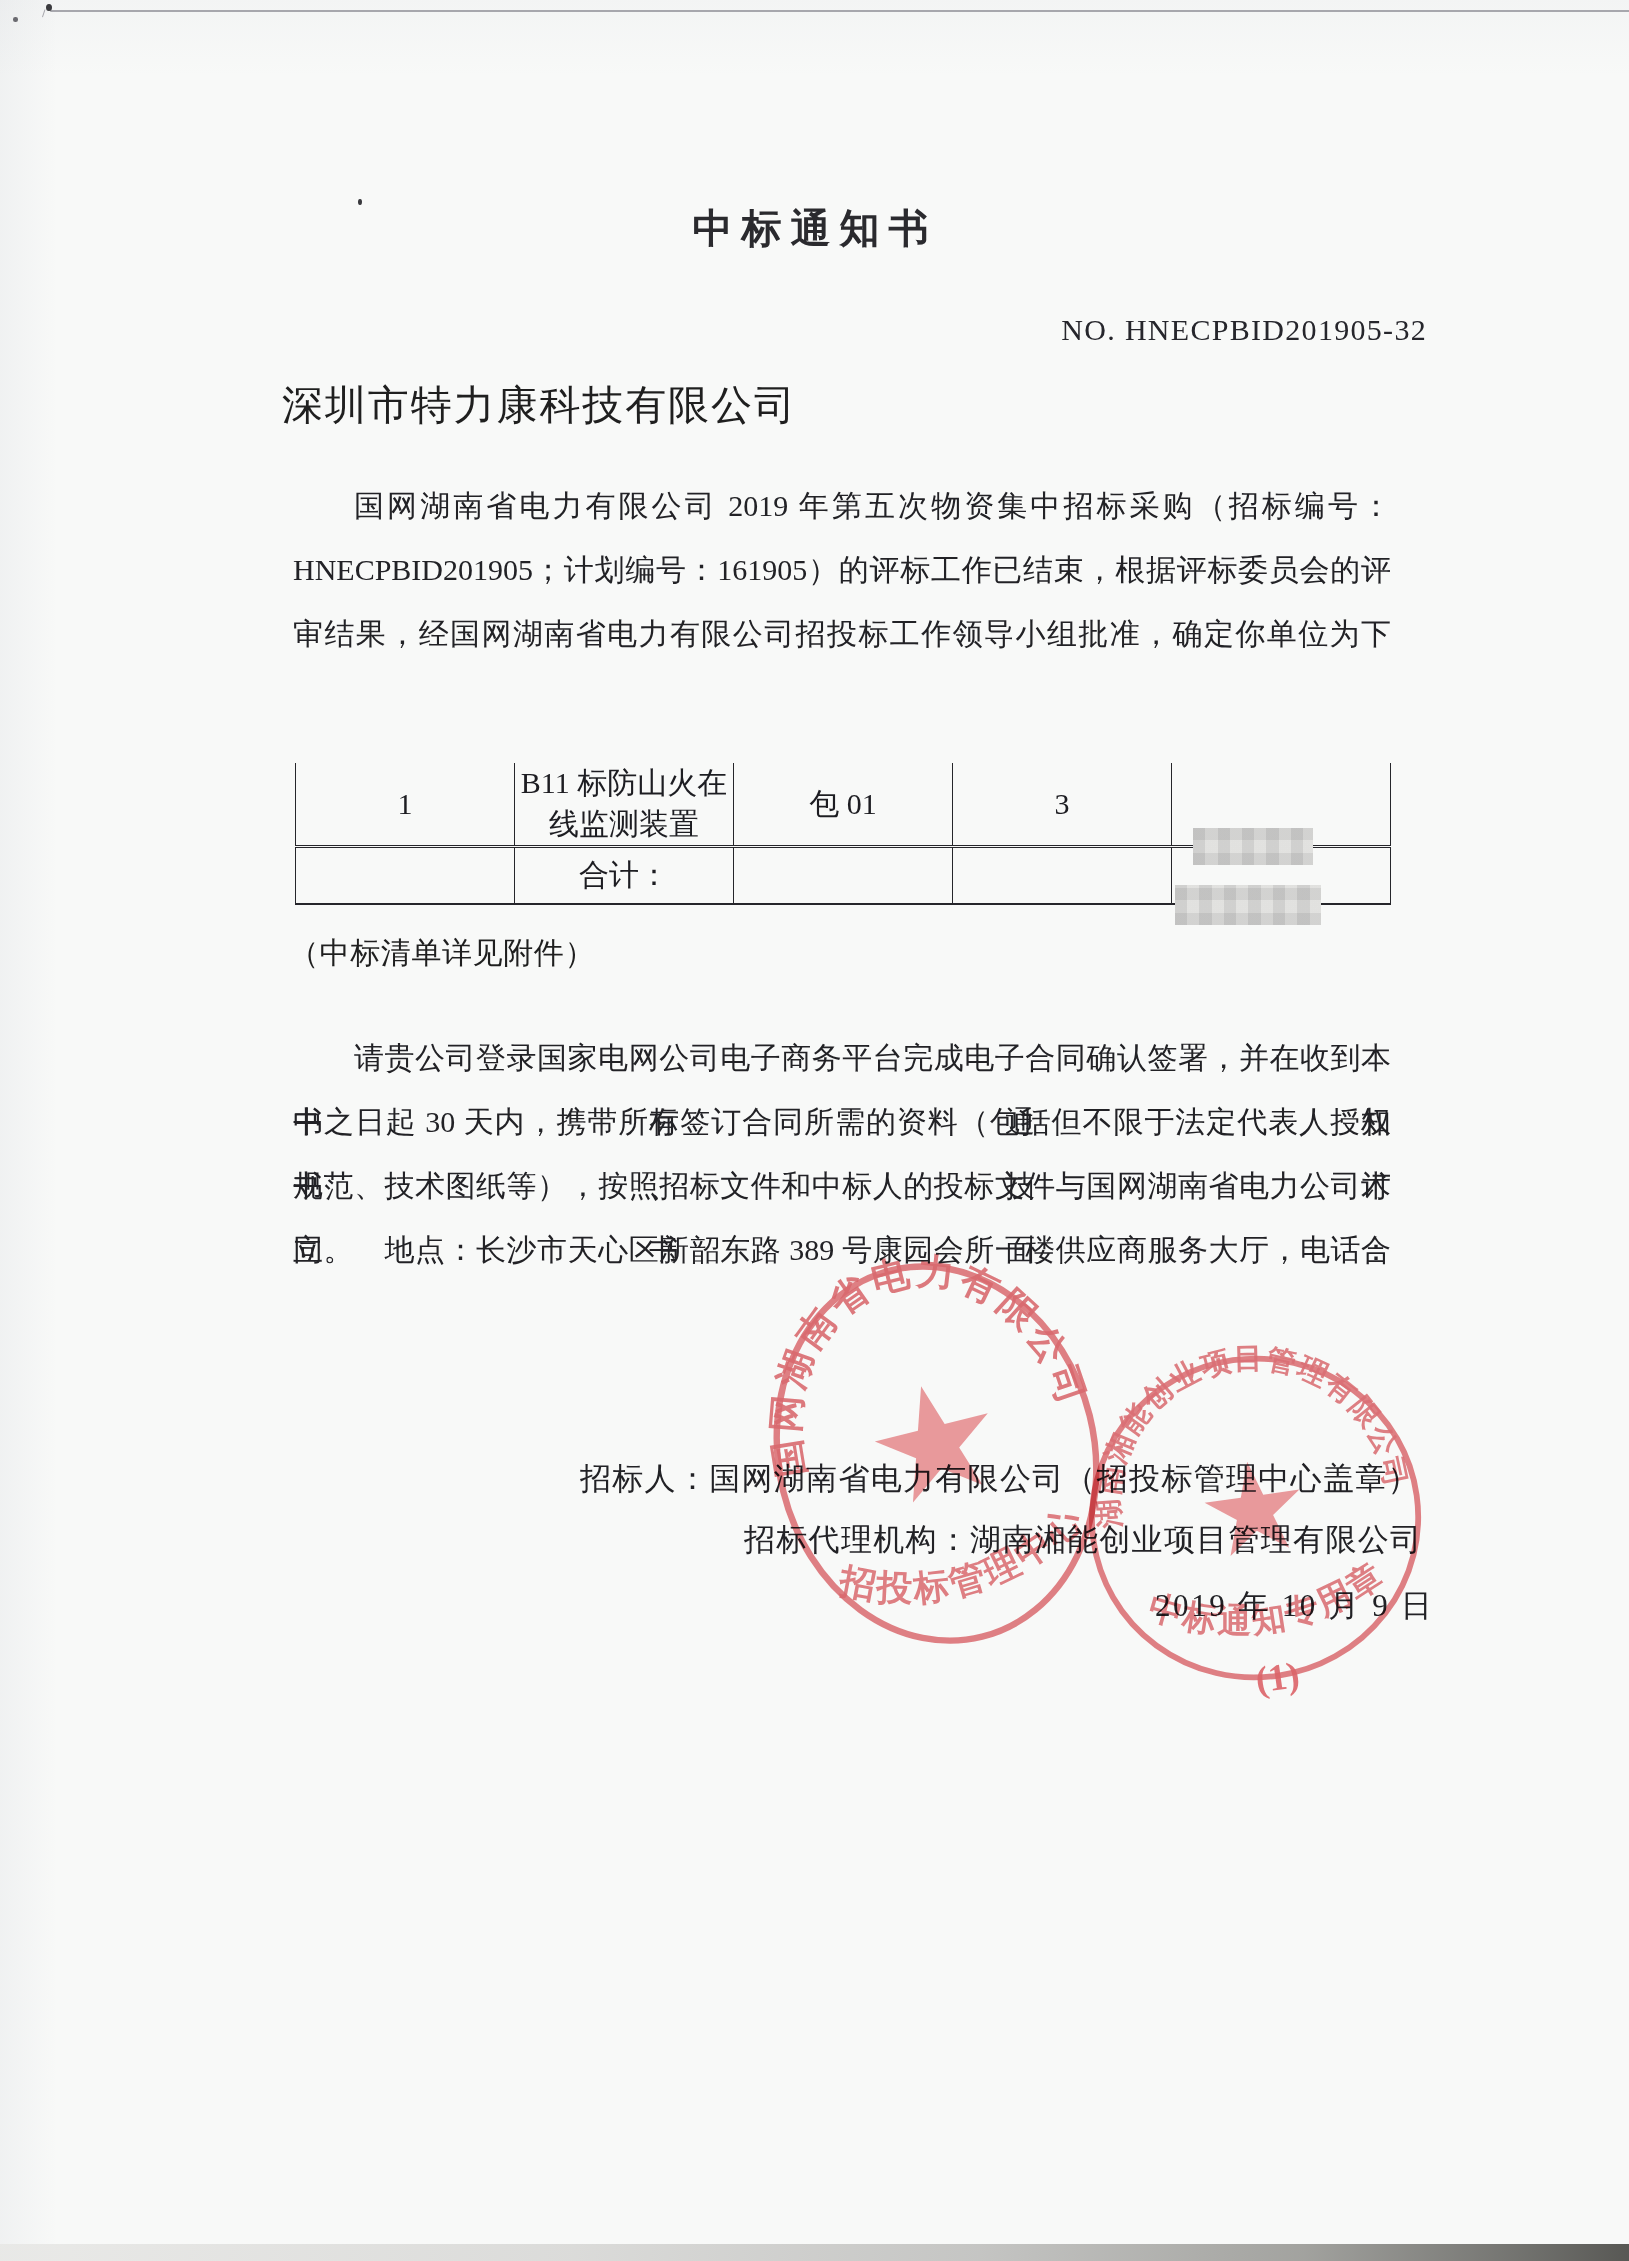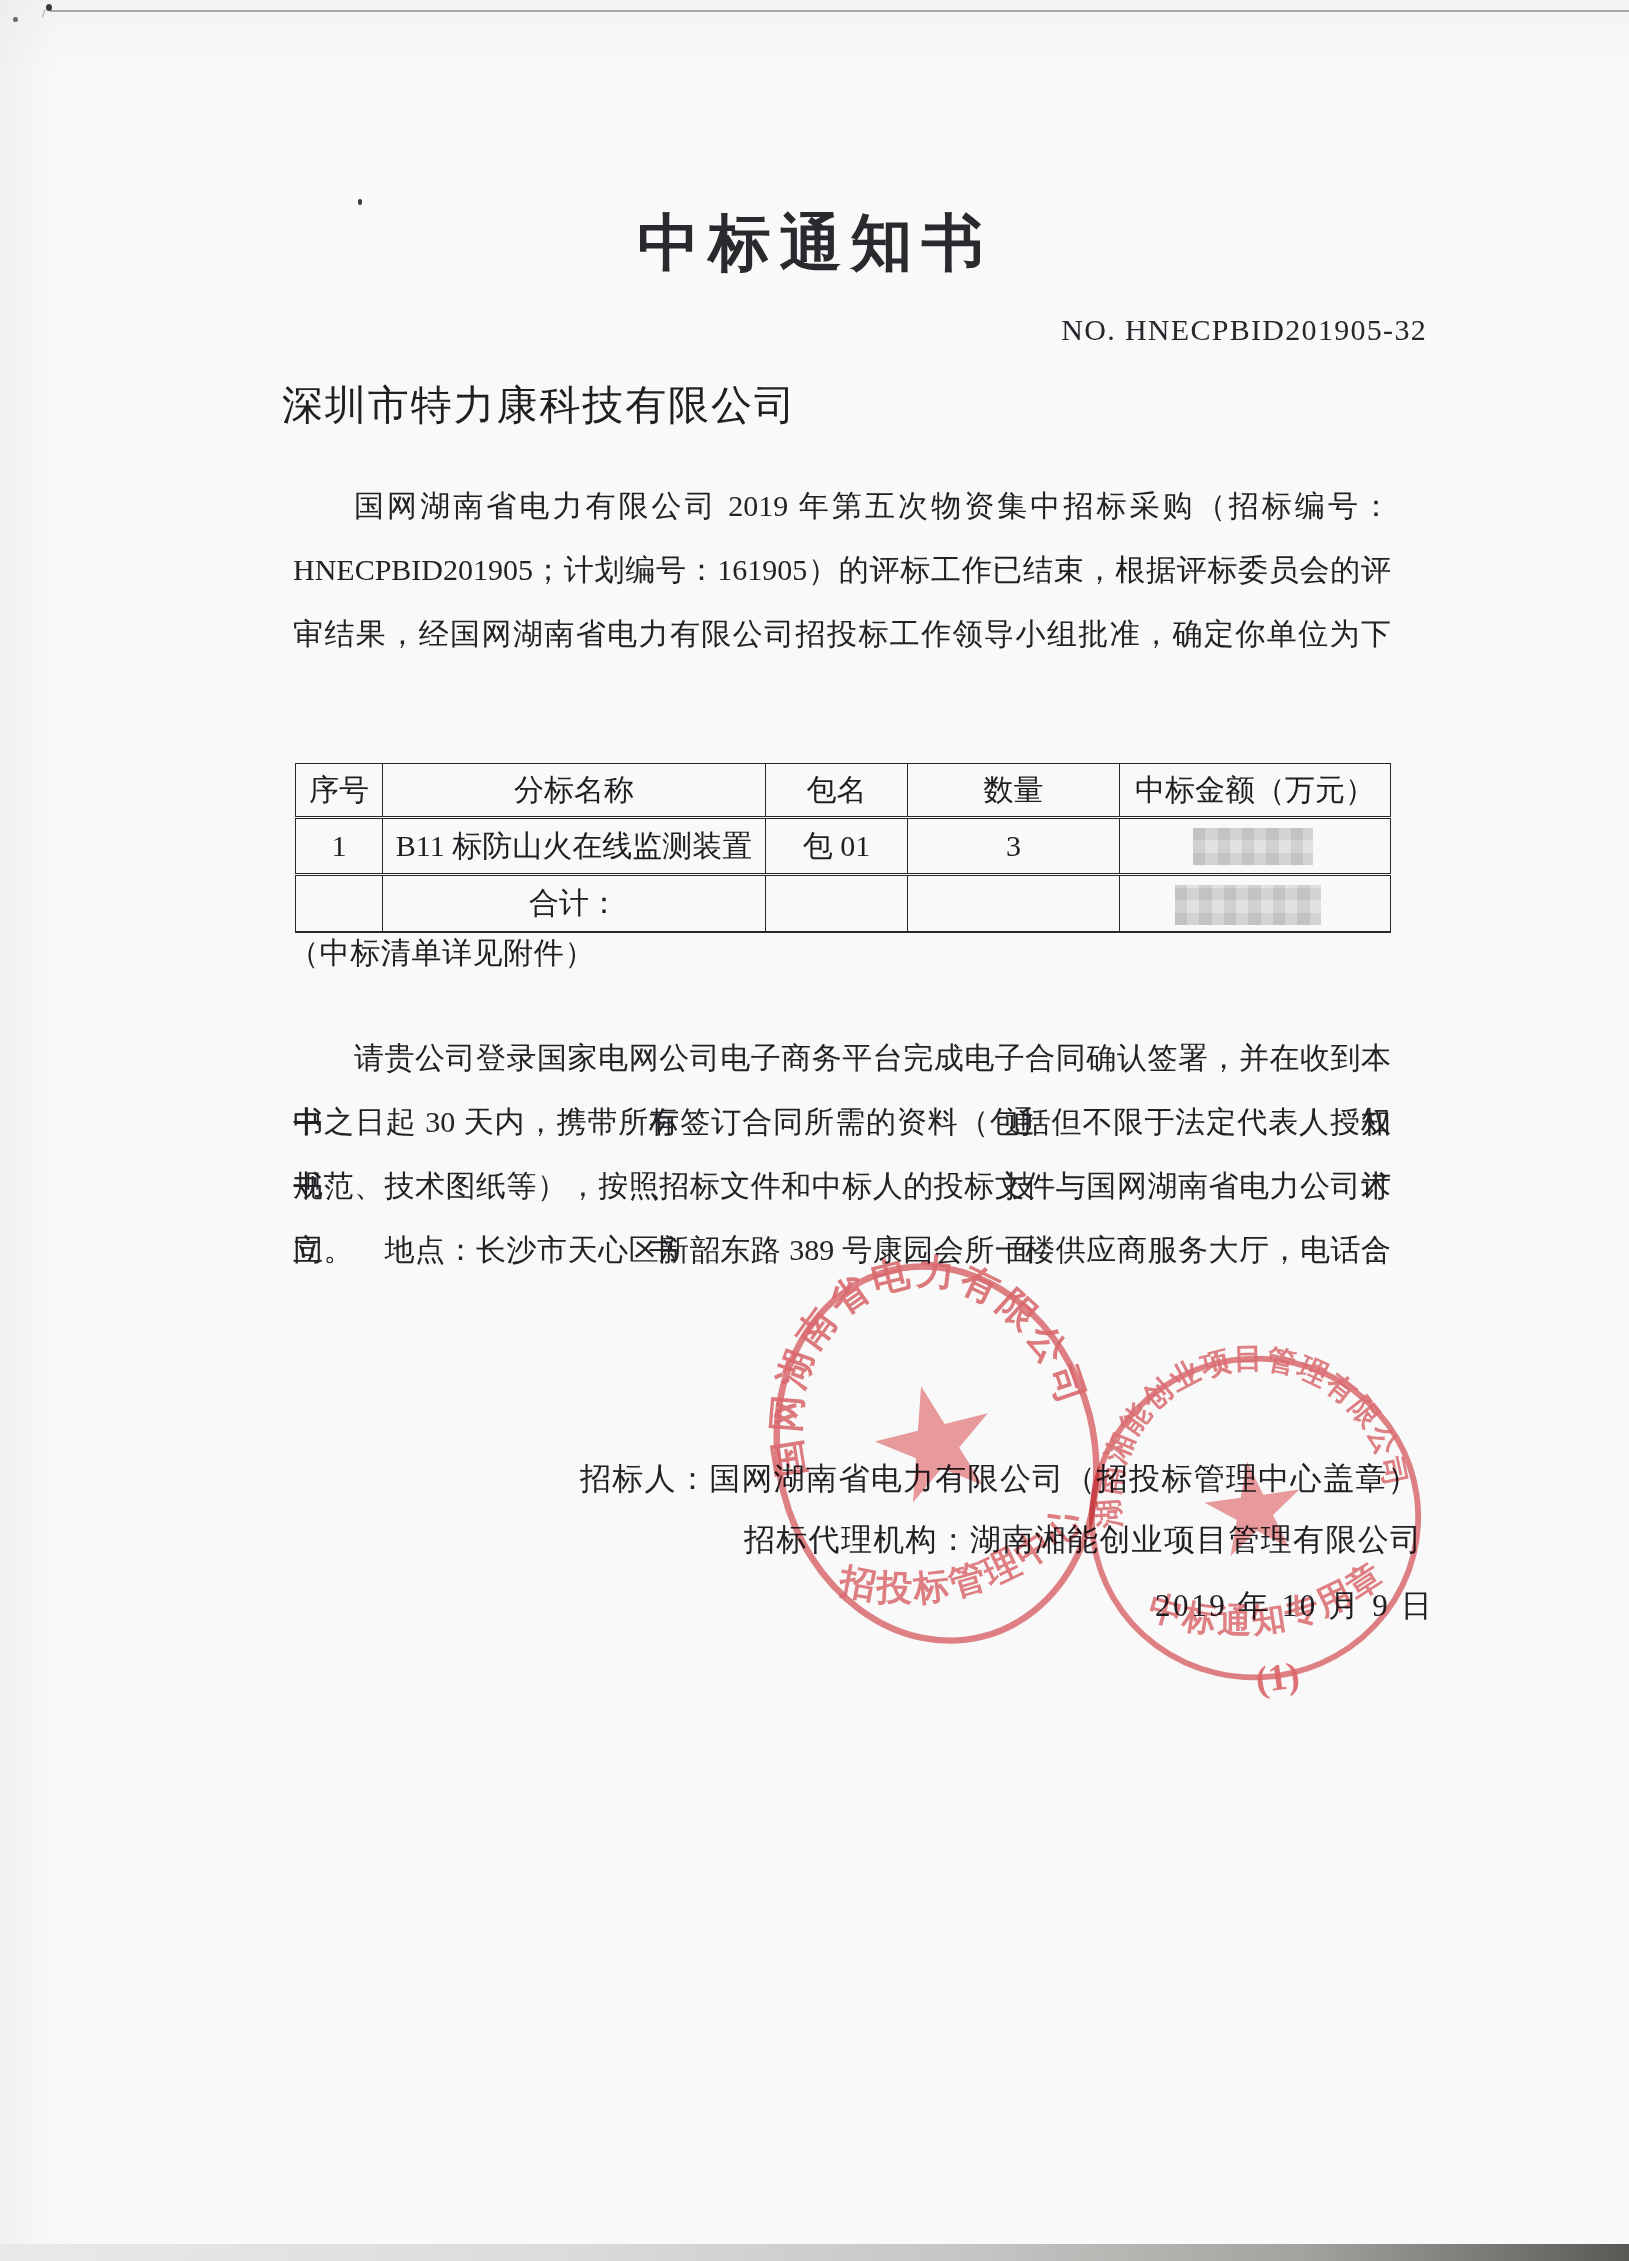--- a/index.html
+++ b/index.html
@@ -10,21 +10,21 @@
       linear-gradient(90deg, rgba(90,100,125,.05), rgba(0,0,0,0) 58px),
       linear-gradient(180deg, rgba(120,130,150,.04), rgba(0,0,0,0) 77px),
       #f8f9f8;
     overflow:hidden;
     font-family:"Liberation Serif", serif;
     color:#1f1f1f;
   }
   .abs{position:absolute;}
   .doc-title{
     top:201px;left:0;width:1630px;
-    text-align:center;font-size:62px;font-weight:bold;letter-spacing:9px;
+    text-align:center;font-size:40px;font-weight:bold;letter-spacing:9px;
     color:#2a2a2e;
   }
   .doc-no{
     top:313px;right:203px;
     font-size:30px;letter-spacing:1.3px;color:#26262c;
   }
   .recipient{
     top:378px;left:282px;
     font-size:41px;letter-spacing:1.9px;
   }
@@ -86,27 +86,20 @@
   <div class="abs recipient">深圳市特力康科技有限公司</div>
 
   <div class="abs para p1">
     <div class="ln jln ind">国网湖南省电力有限公司 2019 年第五次物资集中招标采购（招标编号：</div>
     <div class="ln jln">HNECPBID201905；计划编号：161905）的评标工作已结束，根据评标委员会的评</div>
     <div class="ln jln">审结果，经国网湖南省电力有限公司招投标工作领导小组批准，确定你单位为下</div>
   </div>
 
   <table class="bid">
     <tbody>
-        <tr class="hdr">
-      <td style="width:86px;">序号</td>
-      <td style="width:382px;">分标名称</td>
-      <td style="width:141px;">包名</td>
-      <td style="width:211px;">数量</td>
-      <td>中标金额（万元）</td>
-    </tr>
     <tr class="r1">
       <td>1</td>
       <td>B11 标防山火在线监测装置</td>
       <td>包 01</td>
       <td>3</td>
       <td></td>
     </tr>
     <tr class="r2">
       <td></td>
       <td>合计：</td>

